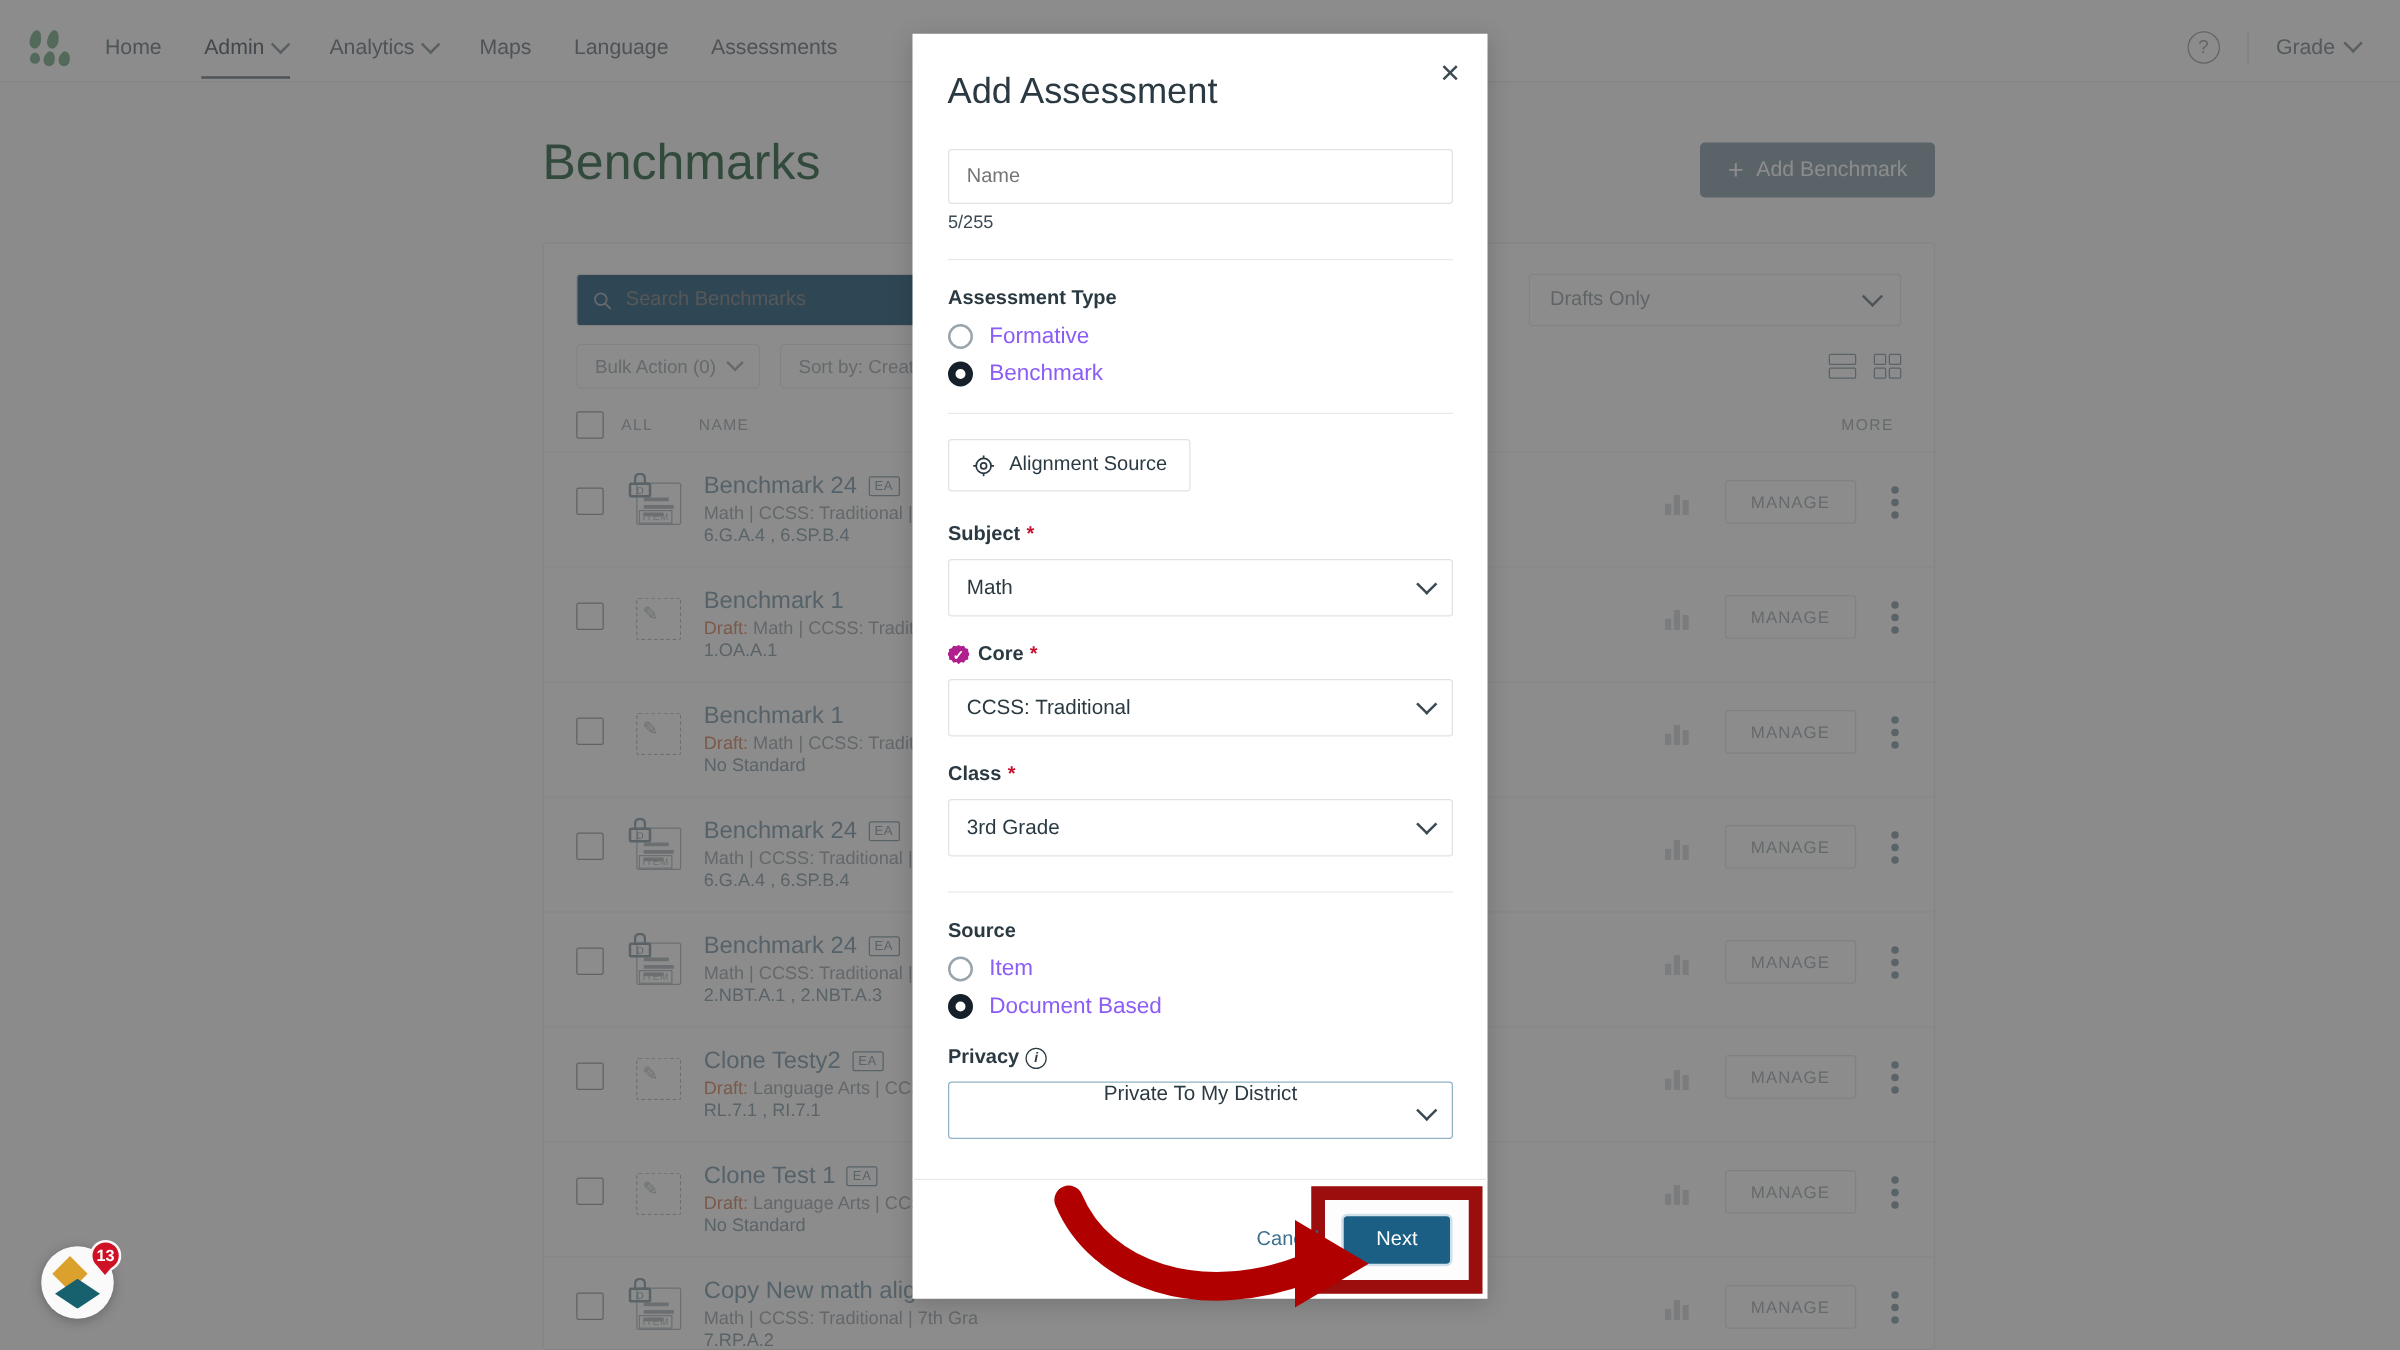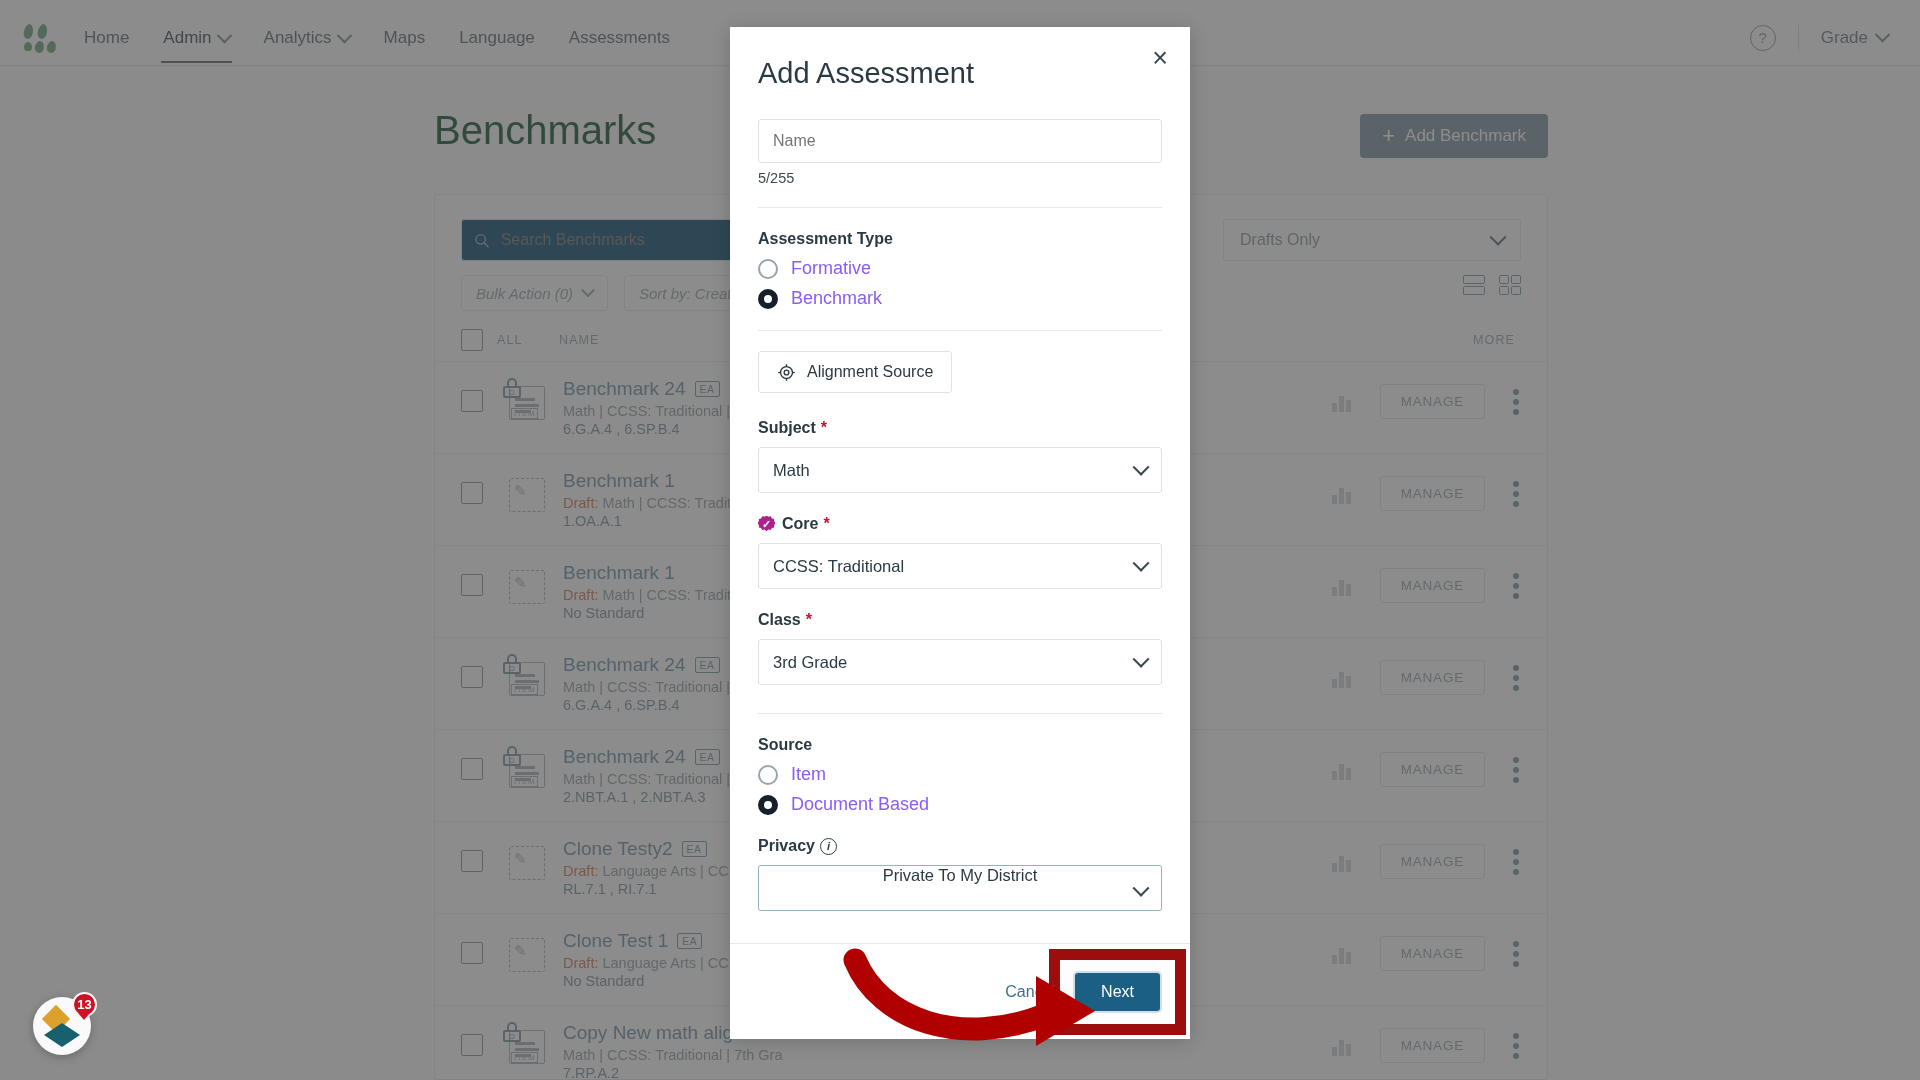--- a/index.html
+++ b/index.html
@@ -87,21 +87,21 @@
     height: 42px; background: #7b93a0; color: #fff; border: none; border-radius: 0 3px 3px 0;
     padding: 0 22px; font-size: 14px; letter-spacing: 0.8px; cursor: pointer;
   }
   #draftsel {
     margin-left: auto; width: 298px; height: 42px; border: 1px solid #e4e7e9; border-radius: 3px;
     display: flex; align-items: center; padding: 0 16px; color: #8c979d; font-size: 16px;
     cursor: pointer; background:#fff;
   }
   #draftsel .arr { margin-left: auto; width: 12px; height: 12px; border-right: 2.5px solid #5d6e77; border-bottom: 2.5px solid #5d6e77; transform: rotate(45deg) translate(-2px,-2px); }
 
-  #toolrow { display: flex; align-items: flex-start; padding: 14px 26px 10px 26px; gap: 16px; font-style: italic; }
+  #toolrow { display: flex; align-items: center; padding: 14px 26px 10px 26px; gap: 16px; }
   .pill {
     height: 36px; border: 1px solid #e4e7e9; border-radius: 4px; display: flex; align-items: center;
     padding: 0 14px; gap: 10px; color: #9aa5ab; font-size: 15px; cursor: pointer; background:#fff;
   }
   .pill .arr { width: 10px; height: 10px; border-right: 2px solid #9aa5ab; border-bottom: 2px solid #9aa5ab; transform: rotate(45deg) translate(-2px,-2px); }
   #viewtoggles { margin-left: auto; display: flex; gap: 14px; align-items: center; }
   .vt { width: 22px; height: 20px; cursor: pointer; display:grid; gap:2px; }
   .vt.list { grid-template-rows: 1fr 1fr; }
   .vt.grid { grid-template-columns: 1fr 1fr; grid-template-rows: 1fr 1fr; }
   .vt i { border: 1.8px solid #7b93a0; border-radius: 1.5px; display:block; }

